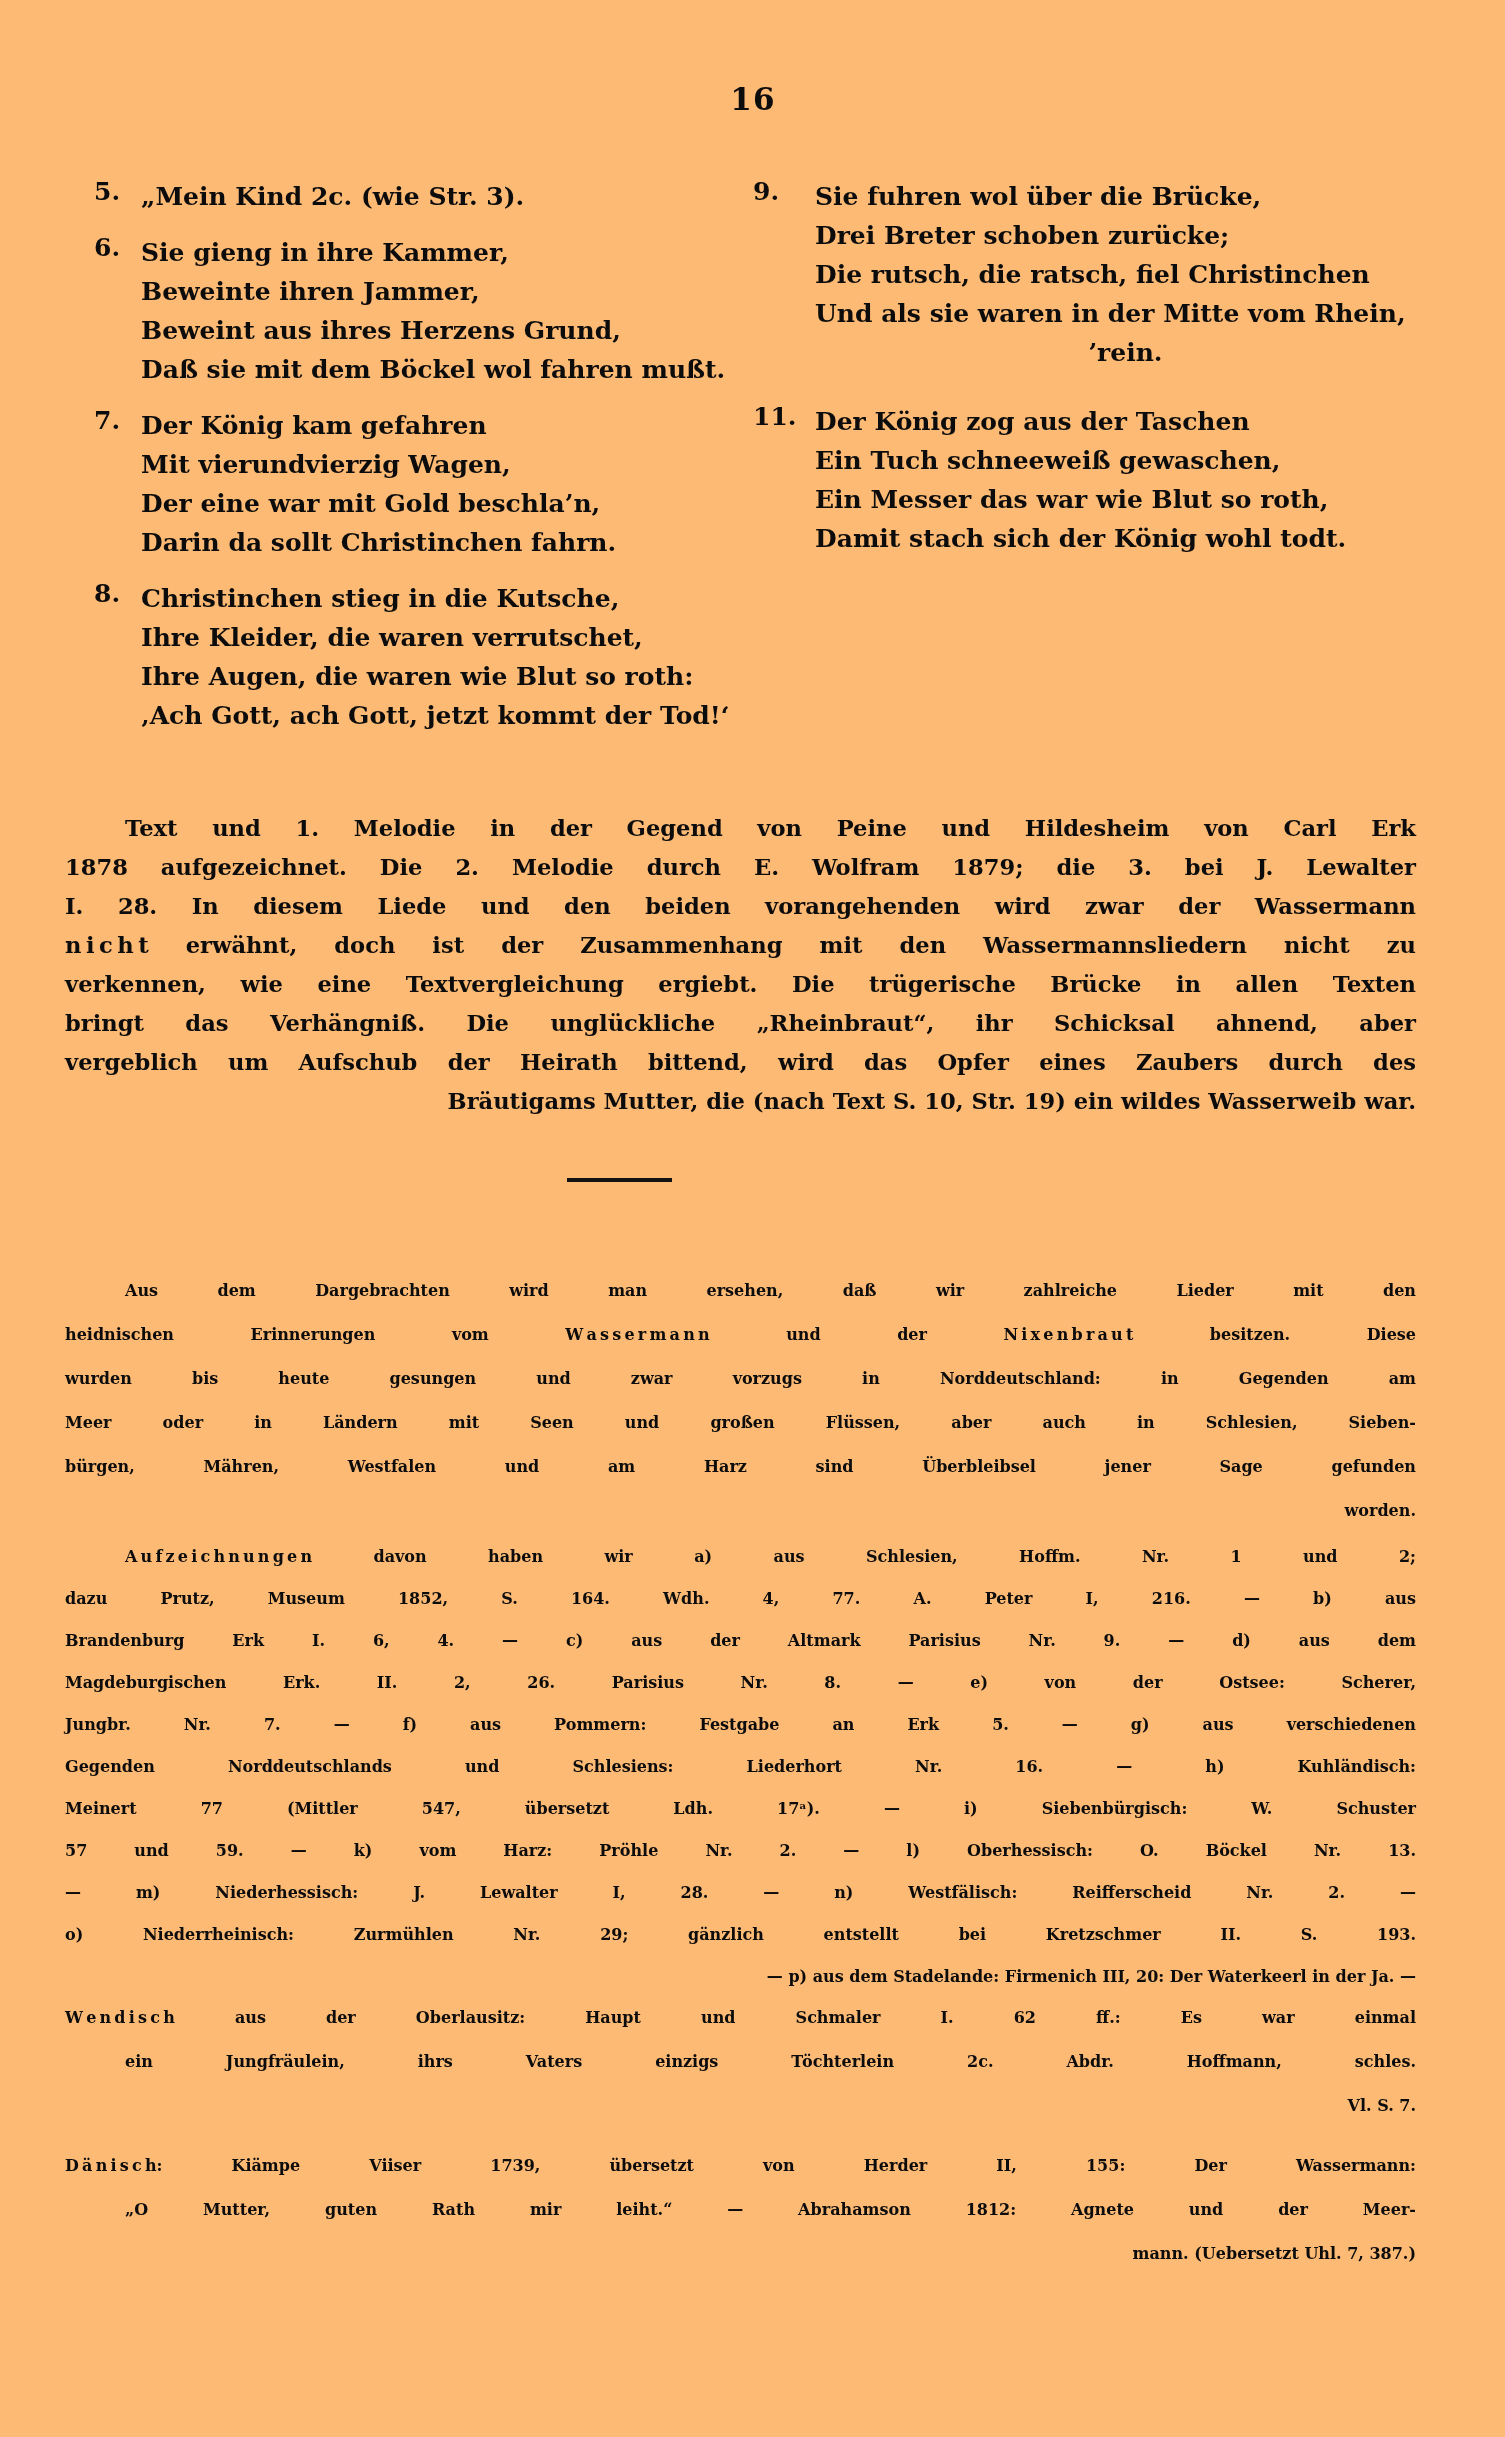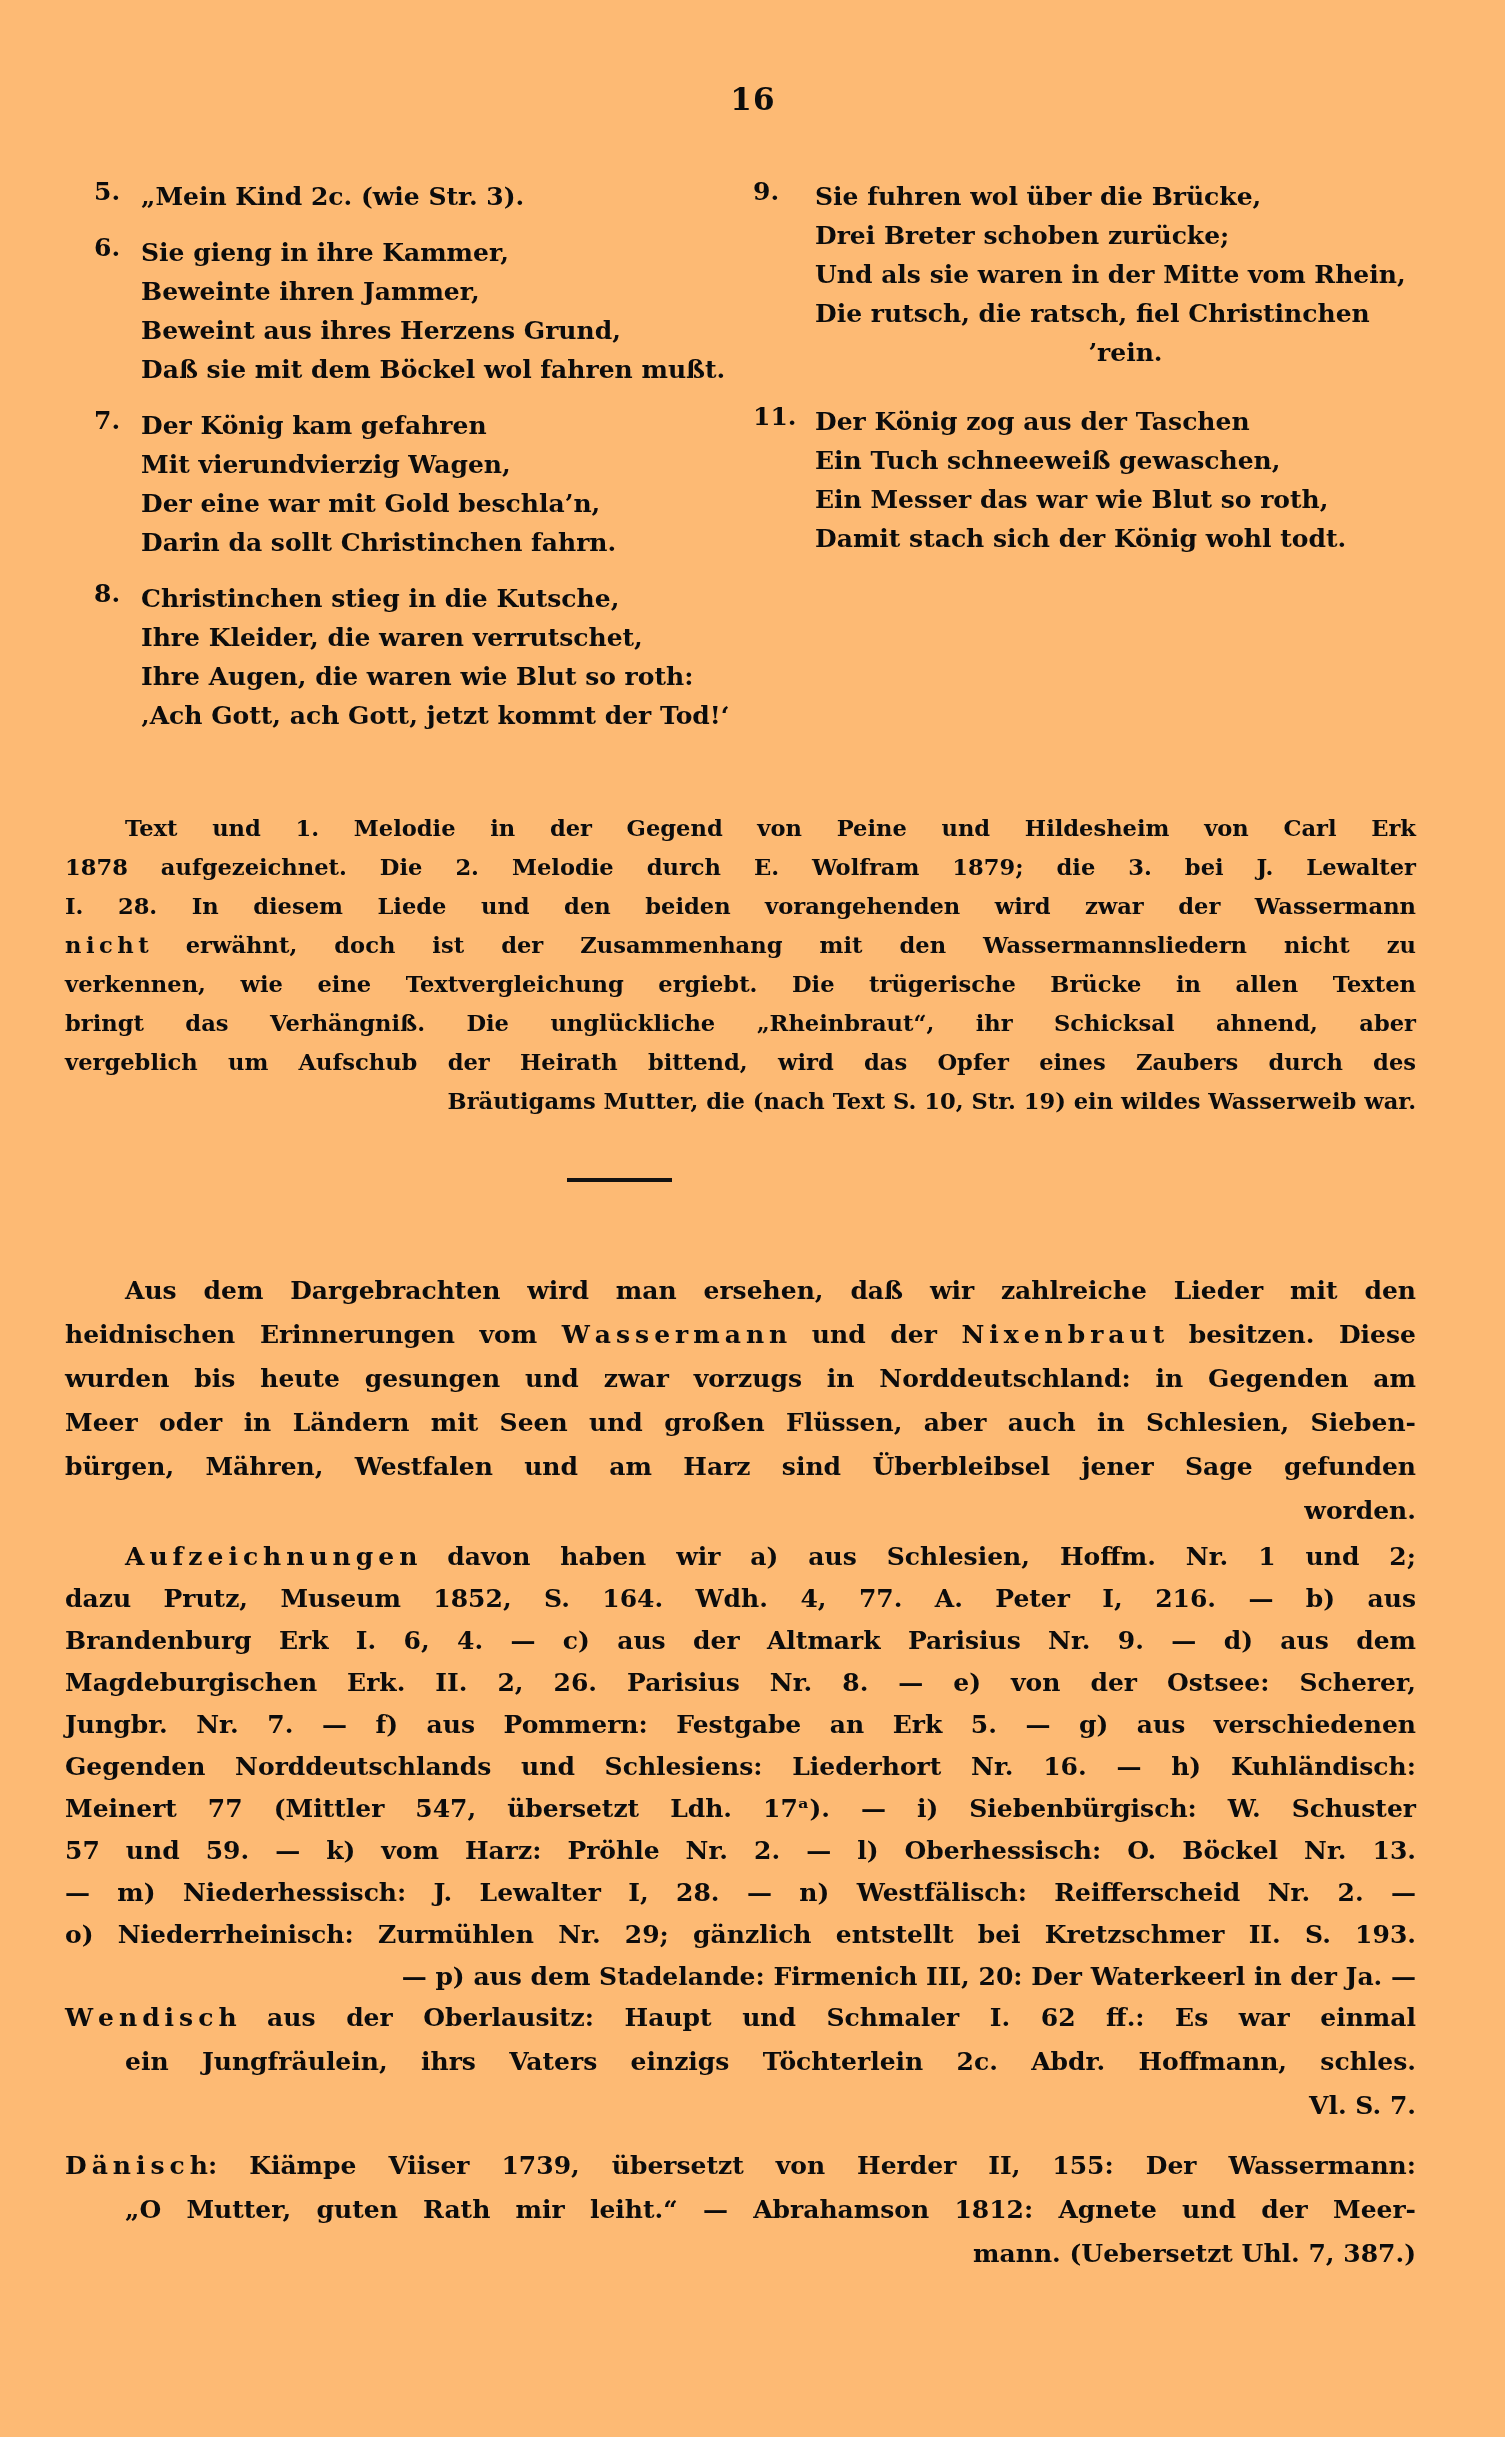--- a/index.html
+++ b/index.html
@@ -25,21 +25,21 @@
   .col-right { flex:1; padding-left:19px; }
   .v { display:flex; margin-bottom:17px; }
   .col-right .v { margin-bottom:30px; }
   .v .n { flex:none; width:47px; }
   .col-right .v .n { width:62px; }
   .v .ls { flex:1; }
   .v .vline { line-height:39px; white-space:nowrap; }
   .v .vline.center { text-align:center; white-space:normal; }
   .para {
     position:absolute; left:65px; width:1351px;
-    font-size:25px; line-height:44px;
+    font-size:16px; line-height:44px;
   }
   .para .pl { text-align:justify; text-align-last:justify; }
   .para .pl.noj { text-align:right; text-align-last:auto; }
   .para .pl.ind { text-indent:60px; }
   .notes { font-size:22.6px; line-height:39px; }
   .p3 { line-height:42px; }
   .divider {
     position:absolute; top:1178px; left:567px;
     width:105px; height:3.8px; background:#121212; border:none;
   }
@@ -92,22 +92,22 @@
       </div>
 
     </div>
     <div class="col-right">
 
       <div class="v">
         <span class="n">9.</span>
         <div class="ls">
           <div class="vline">Sie fuhren wol über die Brücke,</div>
           <div class="vline">Drei Breter schoben zurücke;</div>
+          <div class="vline">Die rutsch, die ratsch, fiel Christinchen</div>
           <div class="vline">Und als sie waren in der Mitte vom Rhein,</div>
-          <div class="vline">Die rutsch, die ratsch, fiel Christinchen</div>
           <div class="vline center">’rein.</div>
         </div>
       </div>
 
 
       <div class="v">
         <span class="n">11.</span>
         <div class="ls">
           <div class="vline">Der König zog aus der Taschen</div>
           <div class="vline">Ein Tuch schneeweiß gewaschen,</div>

